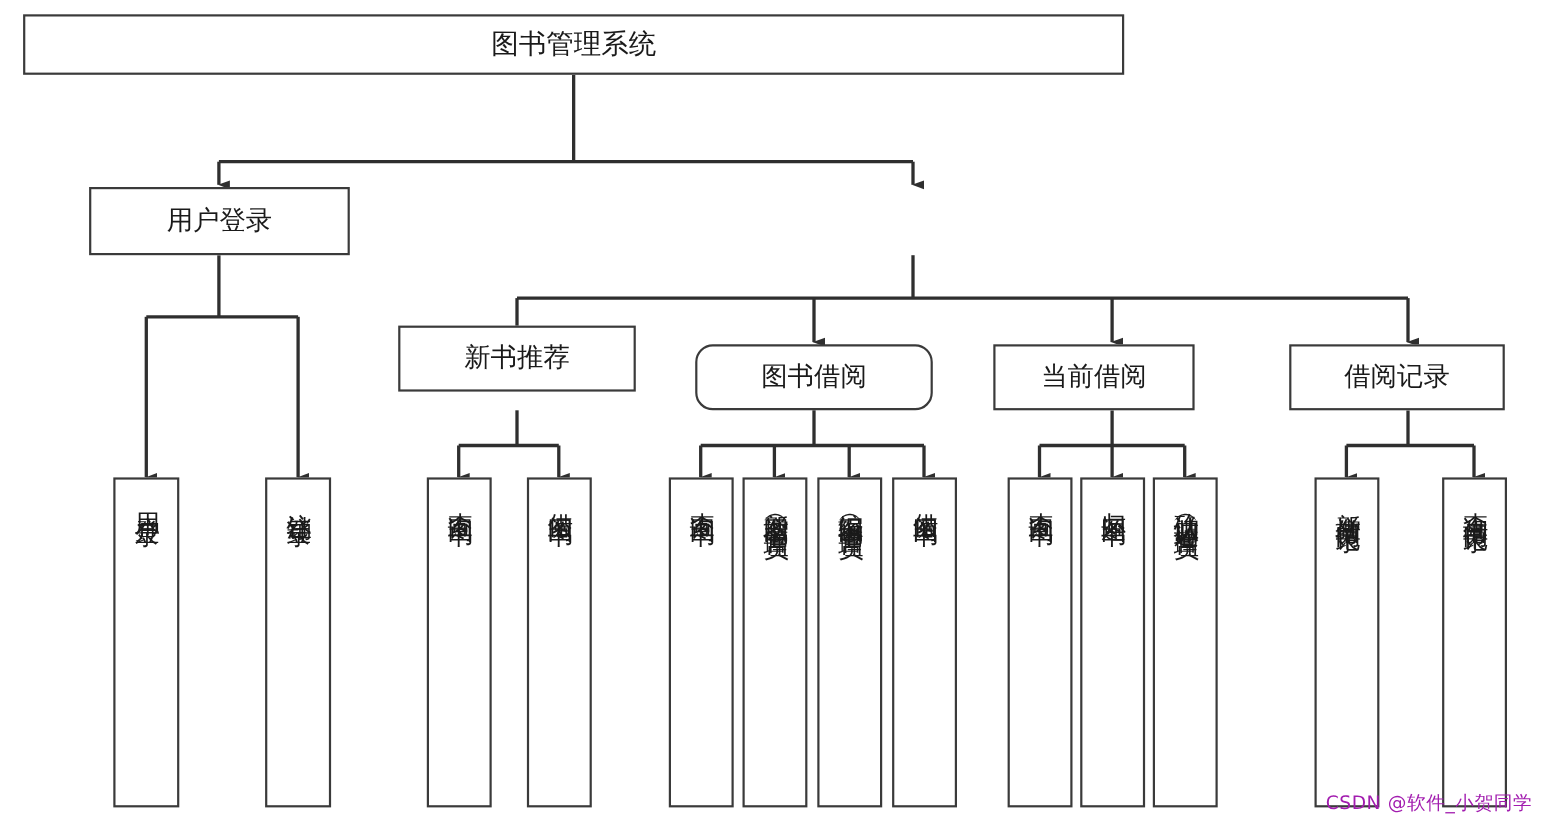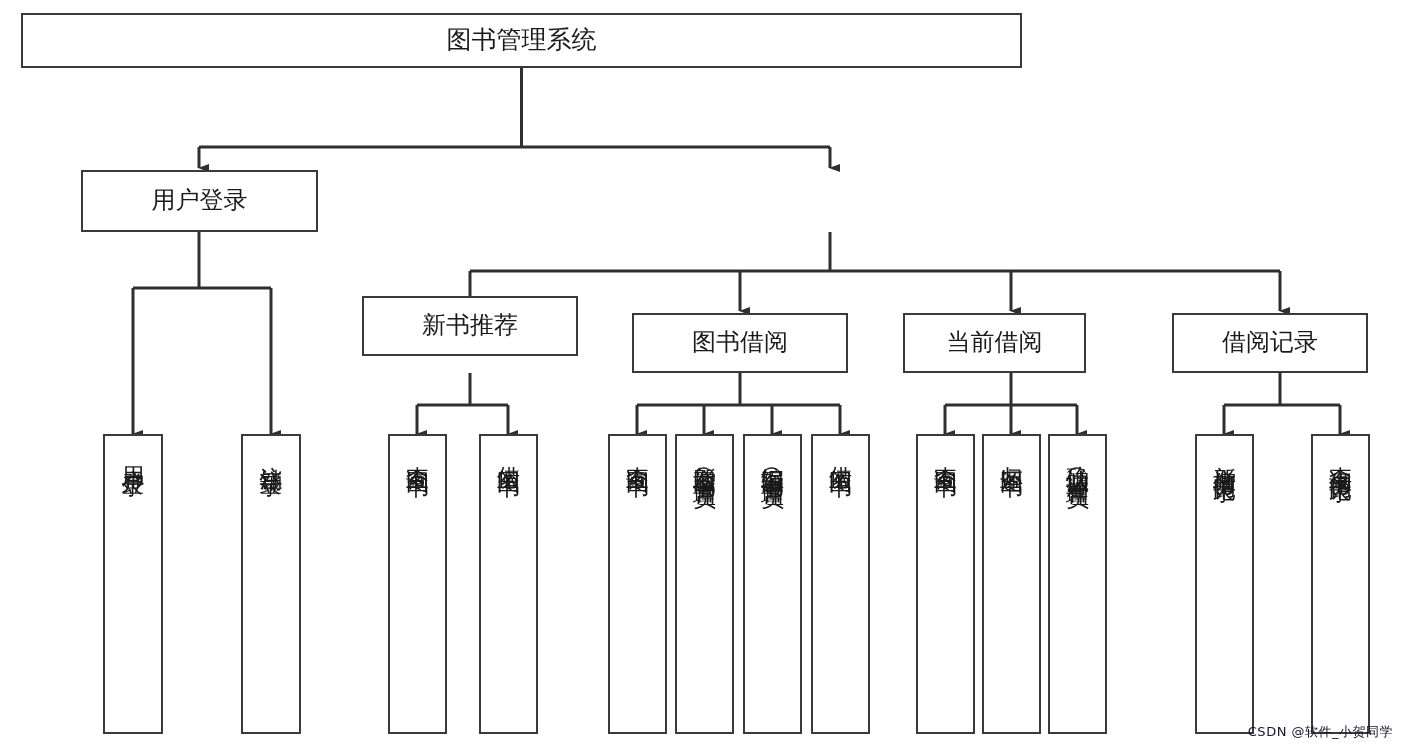--- a/index.html
+++ b/index.html
@@ -59,22 +59,22 @@
     font-size: 23px;
     letter-spacing: 3px;
     line-height: 1;
     white-space: nowrap;
     max-height: 275px;
   }
   #watermark {
     position: absolute;
     right: 12px;
     bottom: 6px;
-    font-size: 13px;
-    color: #0f172a;
+    font-size: 17px;
+    color: #a21caf;
     letter-spacing: 0.5px;
     z-index: 5;
     white-space: nowrap;
   }
 </style>
 </head>
 <body>
 
 <div id="diagram-root">
 
@@ -133,21 +133,21 @@
     <span class="node-label">图书管理系统</span>
   </div>
 
   <div class="node node-l1" style="left:81px; top:170px; width:237px; height:62px;">
     <span class="node-label">用户登录</span>
   </div>
 
   <div class="node node-l2" style="left:362px; top:296px; width:216px; height:60px;">
     <span class="node-label">新书推荐</span>
   </div>
-  <div class="node node-l2" style="left:632px; top:313px; width:216px; height:60px;">
+  <div class="node node-l2" style="left:632px; top:313px; width:216px; height:60px;border-radius:16px;">
     <span class="node-label">图书借阅</span>
   </div>
   <div class="node node-l2" style="left:903px; top:313px; width:183px; height:60px;">
     <span class="node-label">当前借阅</span>
   </div>
   <div class="node node-l2" style="left:1172px; top:313px; width:196px; height:60px;">
     <span class="node-label">借阅记录</span>
   </div>
 
   <div class="node node-leaf" style="left:103px; top:434px; width:60px; height:300px;">

